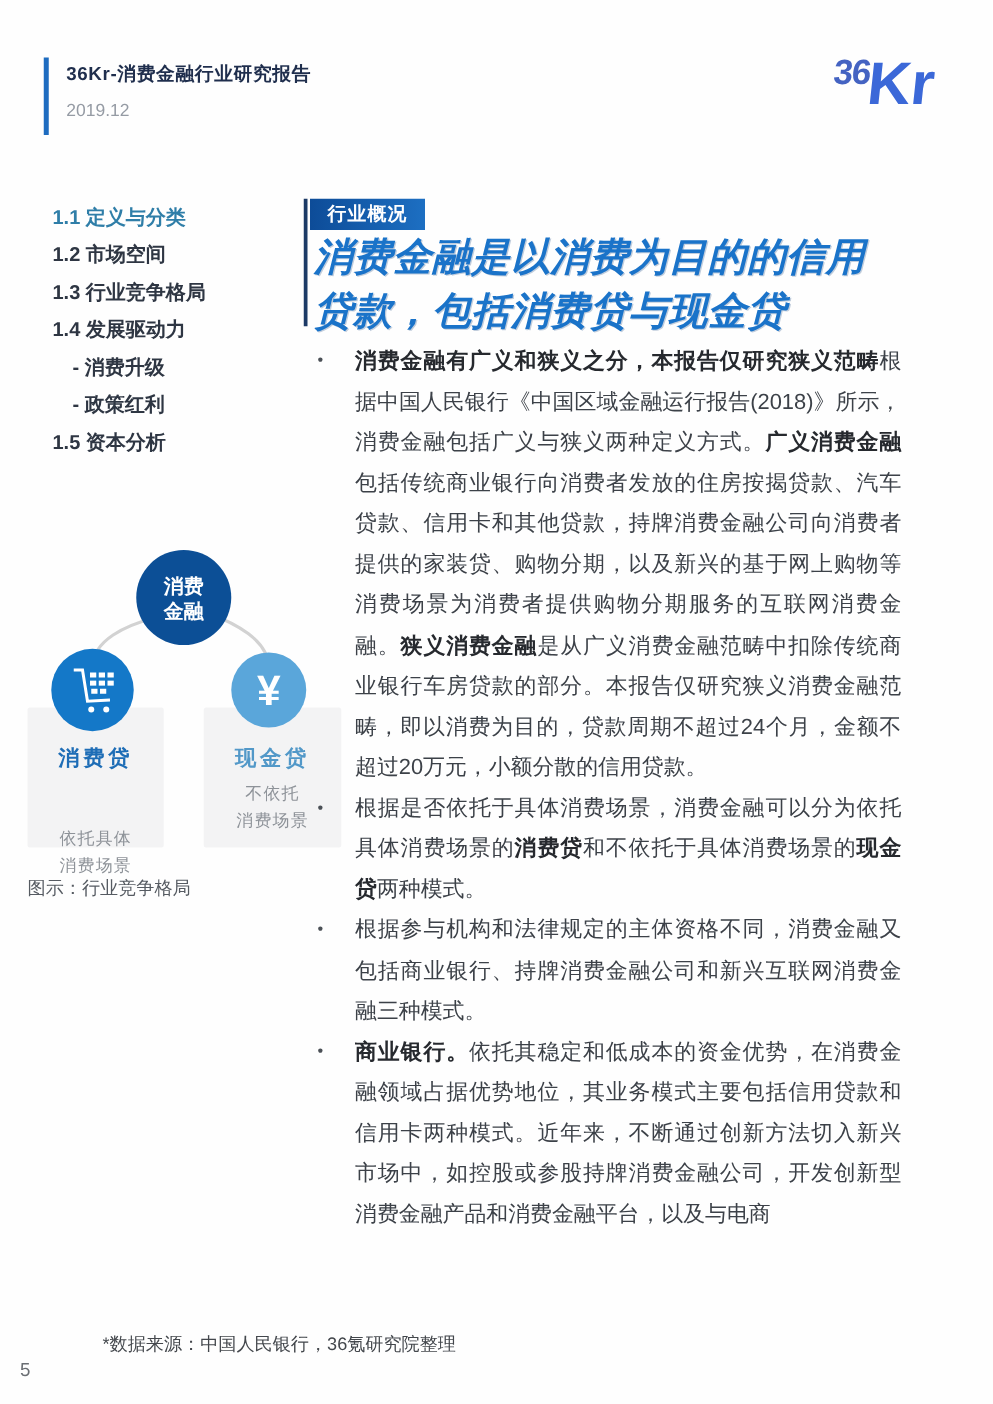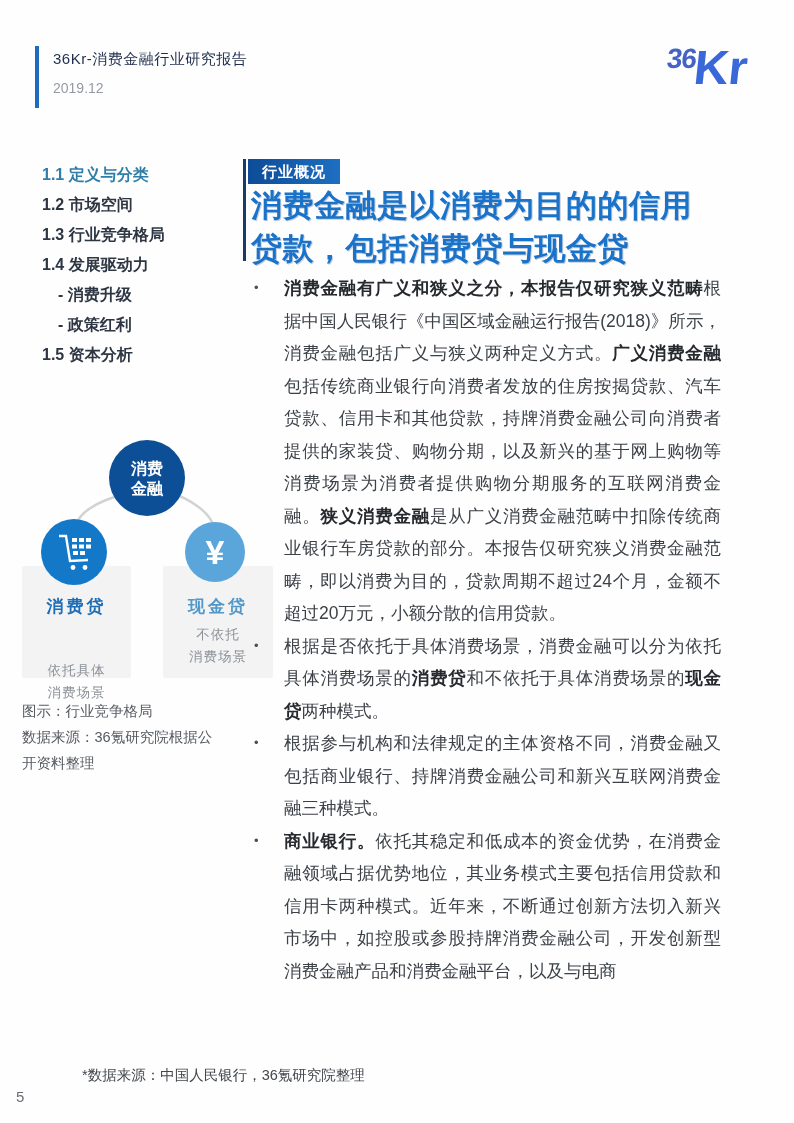--- a/index.html
+++ b/index.html
@@ -2,21 +2,21 @@
 <html><head>
 <meta charset="utf-8">
 <style>
   * { margin:0; padding:0; box-sizing:border-box; }
   html,body { background:#ffffff; }
   body { font-family:"Liberation Sans","DejaVu Sans",sans-serif; }
   .page { position:relative; width:794px; height:1123px; margin:0 auto; background:#fefefe; overflow:hidden; }
 
   
   .header-bar { position:absolute; left:35px; top:46px; width:4px; height:62px; background:#1e6cc0; }
-  .header-title { position:absolute; left:53px; top:50px; font-size:15px; font-weight:normal; color:#1f2e4d; letter-spacing:.5px; }
+  .header-title { position:absolute; left:53px; top:50px; font-size:15px; font-weight:bold; color:#1f2e4d; letter-spacing:.5px; }
   .header-date { position:absolute; left:53px; top:80px; font-size:14px; color:#959ba4; }
   .logo { position:absolute; left:666px; top:40px; transform:skewX(-6deg); }
   .logo-36 { display:inline-block; font-size:28px; font-weight:bold; color:#4463c2; position:relative; top:-16px; letter-spacing:-1px; }
   .logo-kr { display:inline-block; font-size:48px; font-weight:bold; color:#3b68d8; margin-left:-1px; }
 
   
   .toc { position:absolute; left:42px; top:160px; width:200px; }
   .toc-item { font-size:16px; font-weight:bold; color:#2e3643; line-height:30px; cursor:default; }
   .toc-item.sub { padding-left:16px; }
   .toc-item.active { color:#2f7ea8; }
@@ -27,21 +27,21 @@
   .dg-title-left { left:22px; top:595px; width:109px; font-size:17px; font-weight:bold; color:#1e6db6; letter-spacing:3px; }
   .dg-title-right { left:163px; top:595px; width:110px; font-size:17px; font-weight:bold; color:#5298c8; letter-spacing:3px; }
   .dg-desc { font-size:13.5px; color:#8d9298; letter-spacing:1px; line-height:22px; }
   .dg-desc-left { left:22px; top:660px; width:109px; }
   .dg-desc-right { left:163px; top:624px; width:110px; }
   .caption { position:absolute; left:22px; top:698px; width:200px; font-size:14.5px; color:#565b62; line-height:26px; }
 
   
   .section-line { position:absolute; left:243px; top:159px; width:3px; height:102px; background:#1c3a66; }
   .badge { position:absolute; left:248px; top:159px; height:25px; line-height:25px; padding:0 14px; background:linear-gradient(90deg,#0d4c98,#1d6fc2); color:#ffffff; font-size:15px; font-weight:bold; letter-spacing:1px; }
-  .heading { position:absolute; left:251px; top:184px; width:470px; font-size:31px; line-height:43px; font-weight:bold; color:#1a73c9; letter-spacing:.5px; text-shadow:1px 1px 0 rgba(12,60,120,.25); }
+  .heading { position:absolute; left:251px; top:184px; width:470px; font-size:31px; line-height:43px; font-weight:bold; color:#1a73c9; letter-spacing:.5px; text-shadow:1px 1px 0 rgba(12,60,120,.25);font-style:italic; }
 
   .bullets { position:absolute; left:250px; top:272px; width:471px; }
   .bullet { display:flex; align-items:flex-start; }
   .bullet .dot { width:34px; flex:0 0 34px; font-size:13px; line-height:32.5px; color:#4b5056; padding-left:4px; }
   .bullet .btext { flex:1; font-size:17.5px; line-height:32.5px; color:#3c4148; text-align:justify; }
   .bullet .btext b { color:#26292e; }
 
   
   .footnote { position:absolute; left:57px; top:1066px; font-size:14.5px; color:#43474c;margin-left:25px; }
   .page-num { position:absolute; left:16px; top:1088px; font-size:15px; color:#6a6e73; }
@@ -100,21 +100,20 @@
     <div>消费场景</div>
   </div>
   <div class="dg-label dg-title-right">现金贷</div>
   <div class="dg-label dg-desc dg-desc-right">
     <div>不依托</div>
     <div>消费场景</div>
   </div>
 
   <div class="caption">
     <div>图示：行业竞争格局</div>
-    <div>数据来源：36氪研究院根据公开资料整理</div>
   </div>
 
   <div class="section-line"></div>
   <div class="badge">行业概况</div>
   <h1 class="heading">消费金融是以消费为目的的信用贷款，包括消费贷与现金贷</h1>
 
   <div class="bullets">
       <div class="bullet">
         <span class="dot">•</span>
         <p class="btext"><b>消费金融有广义和狭义之分，本报告仅研究狭义范畴</b><span>根据中国人民银行《中国区域金融运行报告(2018)》所示，消费金融包括广义与狭义两种定义方式。</span><b>广义消费金融</b><span>包括传统商业银行向消费者发放的住房按揭贷款、汽车贷款、信用卡和其他贷款，持牌消费金融公司向消费者提供的家装贷、购物分期，以及新兴的基于网上购物等消费场景为消费者提供购物分期服务的互联网消费金融。</span><b>狭义消费金融</b><span>是从广义消费金融范畴中扣除传统商业银行车房贷款的部分。本报告仅研究狭义消费金融范畴，即以消费为目的，贷款周期不超过24个月，金额不超过20万元，小额分散的信用贷款。</span></p>

